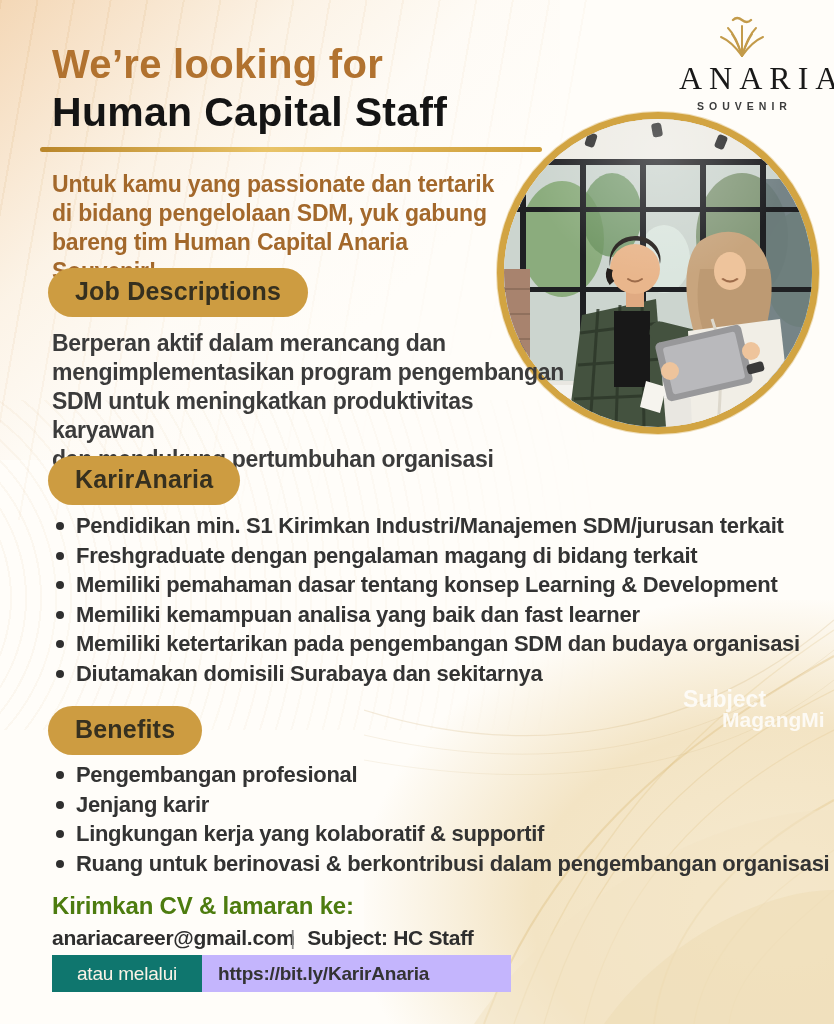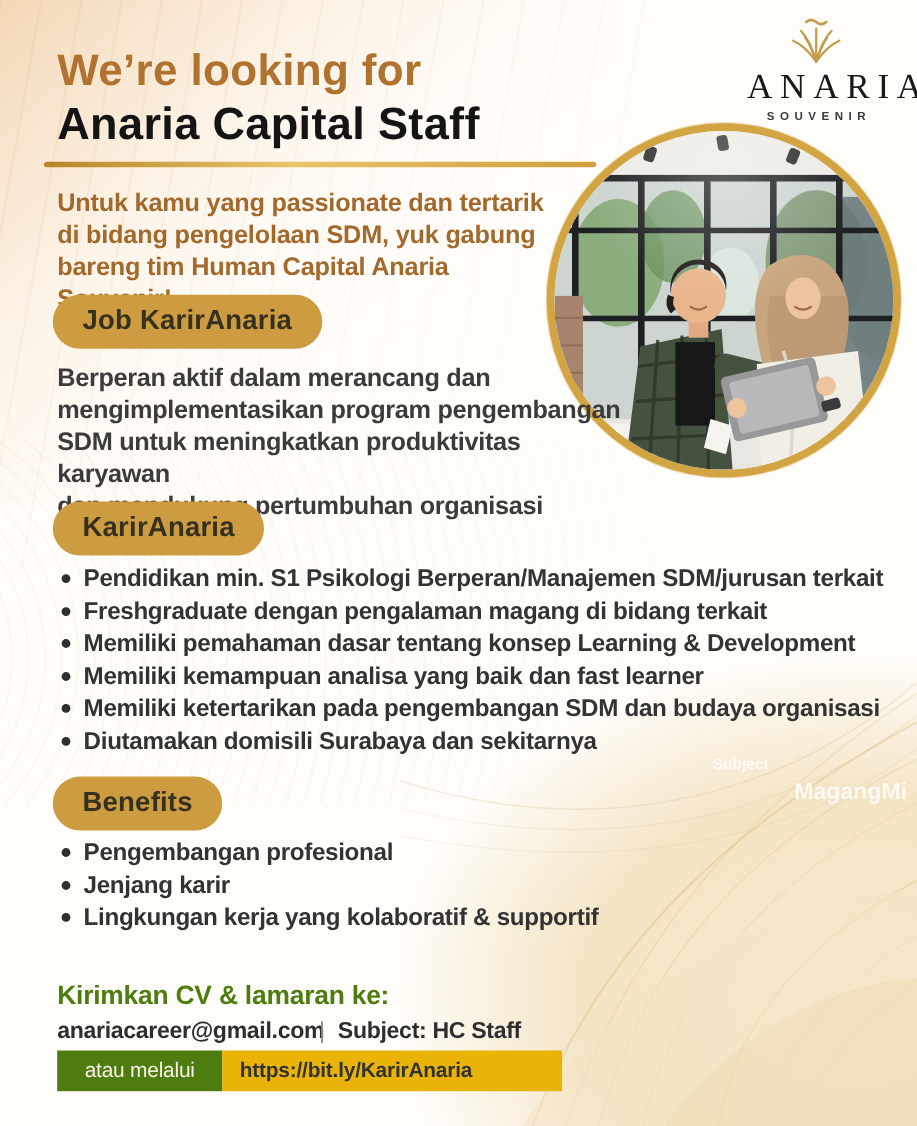--- a/index.html
+++ b/index.html
@@ -85,30 +85,30 @@
   ul.bullets li::before{
     content:"";position:absolute;left:4px;top:7px;width:8px;height:8px;border-radius:50%;background:#2f2f2f;
   }
   
   .contact-h{position:absolute;left:52px;top:892px;color:#4d7c0f;font-weight:bold;font-size:24px;letter-spacing:-.2px;}
   .contact-row{position:absolute;left:52px;top:926px;display:flex;align-items:flex-start;font-size:21px;font-weight:bold;color:#2e2e2e;letter-spacing:-.3px;}
   .contact-row .email{width:238px;}
   .contact-row .sep{color:#8a8a8a;font-weight:normal;margin:0 12px 0 0;}
   .bottom-bar{position:absolute;left:52px;top:955px;display:flex;height:37px;}
   .bottom-bar .alt{
-    width:150px;background:#4d7c0f;color:#fbf3e6;font-size:19px;
+    width:150px;background:#0f766e;color:#fbf3e6;font-size:19px;
     display:flex;align-items:center;justify-content:center;letter-spacing:-.2px;
   }
   .bottom-bar .url{
-    width:293px;background:#eab308;color:#333;font-size:19px;font-weight:bold;
+    width:293px;background:#c4b5fd;color:#333;font-size:19px;font-weight:bold;
     display:flex;align-items:center;padding-left:16px;letter-spacing:-.2px;
   }
   
   .wm{position:absolute;color:rgba(255,255,255,.8);font-weight:bold;pointer-events:none;}
-  .wm1{left:648px;top:686px;font-size:14px;}
+  .wm1{left:683px;top:686px;font-size:23px;}
   .wm2{left:722px;top:708px;font-size:21px;}
 </style>
 </head>
 <body>
 
 <div class="poster">
 
   <div class="corner-grad"></div>
   <div class="pinstripes"></div>
   <div class="mesh-left"></div>
@@ -126,21 +126,21 @@
     <path d="M470,330 C410,380 370,420 365,464" fill="none" stroke="rgba(222,190,120,.18)" stroke-width="1.2"></path>
     <path d="M110,464 C200,330 360,250 470,250 L470,464 Z" fill="rgba(243,228,196,.55)"></path>
     <path d="M240,464 C300,380 400,330 470,330 L470,464 Z" fill="rgba(238,219,180,.50)"></path>
   </svg>
 
   <div class="wm wm1">Subject</div>
   <div class="wm wm2">MagangMi</div>
 
   <div class="title">
     <div class="t1">We’re looking for</div>
-    <div class="t2">Anaria Capital Staff</div>
+    <div class="t2">Human Capital Staff</div>
   </div>
   <div class="divider"></div>
 
   <div class="logo">
     <svg class="mark" width="48" height="42" viewBox="0 0 48 42">
       <g stroke="#c39b4a" fill="none" stroke-width="2" stroke-linecap="round">
         <path d="M24,40 C24,26 24,16 24,10"></path>
         <path d="M24,40 C20,26 16,18 10,12"></path>
         <path d="M24,40 C28,26 32,18 38,12"></path>
         <path d="M24,40 C17,30 10,24 3,21"></path>
@@ -240,43 +240,44 @@
       <rect width="308" height="308" fill="url(#glow)"></rect>
     </svg>
   </div>
 
   <div class="intro">
     <div>Untuk kamu yang passionate dan tertarik</div>
     <div>di bidang pengelolaan SDM, yuk gabung</div>
     <div>bareng tim Human Capital Anaria Souvenir!</div>
   </div>
 
-  <div class="pill job">Job KarirAnaria</div>
+  <div class="pill job">Job Descriptions</div>
   <div class="jobdesc">
     <div>Berperan aktif dalam merancang dan</div>
     <div>mengimplementasikan program pengembangan</div>
     <div>SDM untuk meningkatkan produktivitas karyawan</div>
     <div>dan mendukung pertumbuhan organisasi</div>
   </div>
 
   <div class="pill req">KarirAnaria</div>
   <ul class="bullets req">
-    <li>Pendidikan min. S1 Psikologi Berperan/Manajemen SDM/jurusan terkait</li>
+    <li>Pendidikan min. S1 Kirimkan Industri/Manajemen SDM/jurusan terkait</li>
     <li>Freshgraduate dengan pengalaman magang di bidang terkait</li>
     <li>Memiliki pemahaman dasar tentang konsep Learning &amp; Development</li>
     <li>Memiliki kemampuan analisa yang baik dan fast learner</li>
     <li>Memiliki ketertarikan pada pengembangan SDM dan budaya organisasi</li>
     <li>Diutamakan domisili Surabaya dan sekitarnya</li>
   </ul>
 
   <div class="pill ben">Benefits</div>
   <ul class="bullets ben">
     <li>Pengembangan profesional</li>
     <li>Jenjang karir</li>
     <li>Lingkungan kerja yang kolaboratif &amp; supportif</li>
+    <li>Ruang untuk berinovasi &amp; berkontribusi dalam pengembangan organisasi</li>
   </ul>
 
   <div class="contact-h">Kirimkan CV &amp; lamaran ke:</div>
   <div class="contact-row">
     <span class="email">anariacareer@gmail.com</span>
     <span class="sep">|</span>
     <span class="subj">Subject: HC Staff</span>
   </div>
   <div class="bottom-bar">
     <div class="alt">atau melalui</div>

